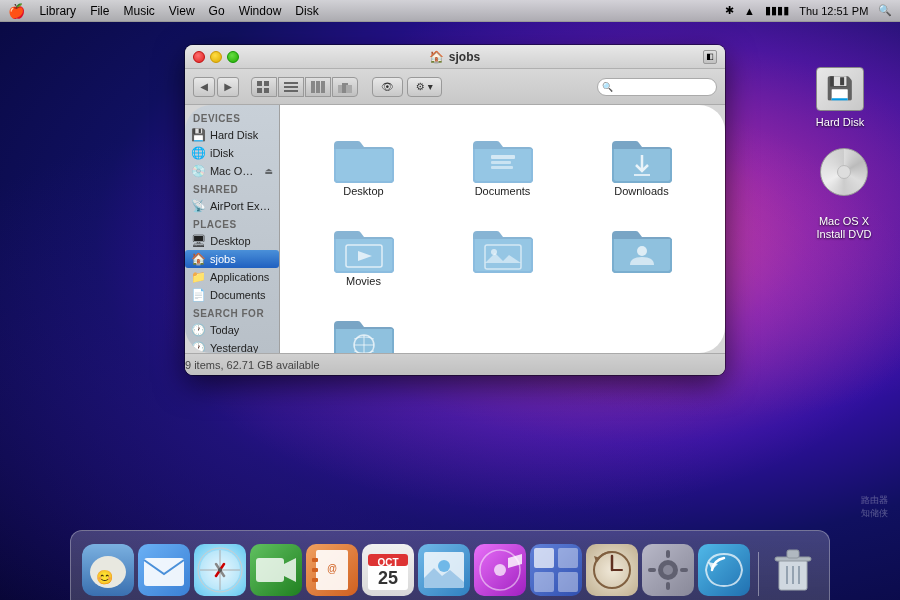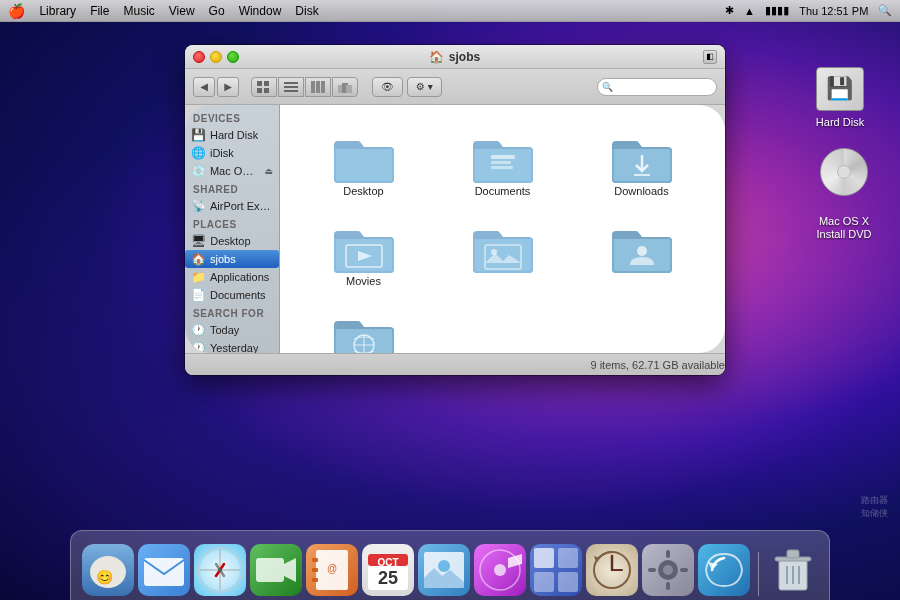--- a/index.html
+++ b/index.html
@@ -376,21 +376,21 @@
       text-align: center;
     }
 
     
     .status-bar {
       height: 22px;
       background: linear-gradient(to bottom, #d0d0d0, #c0c0c0);
       border-top: 1px solid #aaa;
       display: flex;
       align-items: center;
-      justify-content: flex-end;
+      justify-content: flex-start;
       font-size: 11px;
       color: #444;
     }
 
     
     .dock {
       position: absolute;
       bottom: 0;
       left: 0;
       right: 0;

